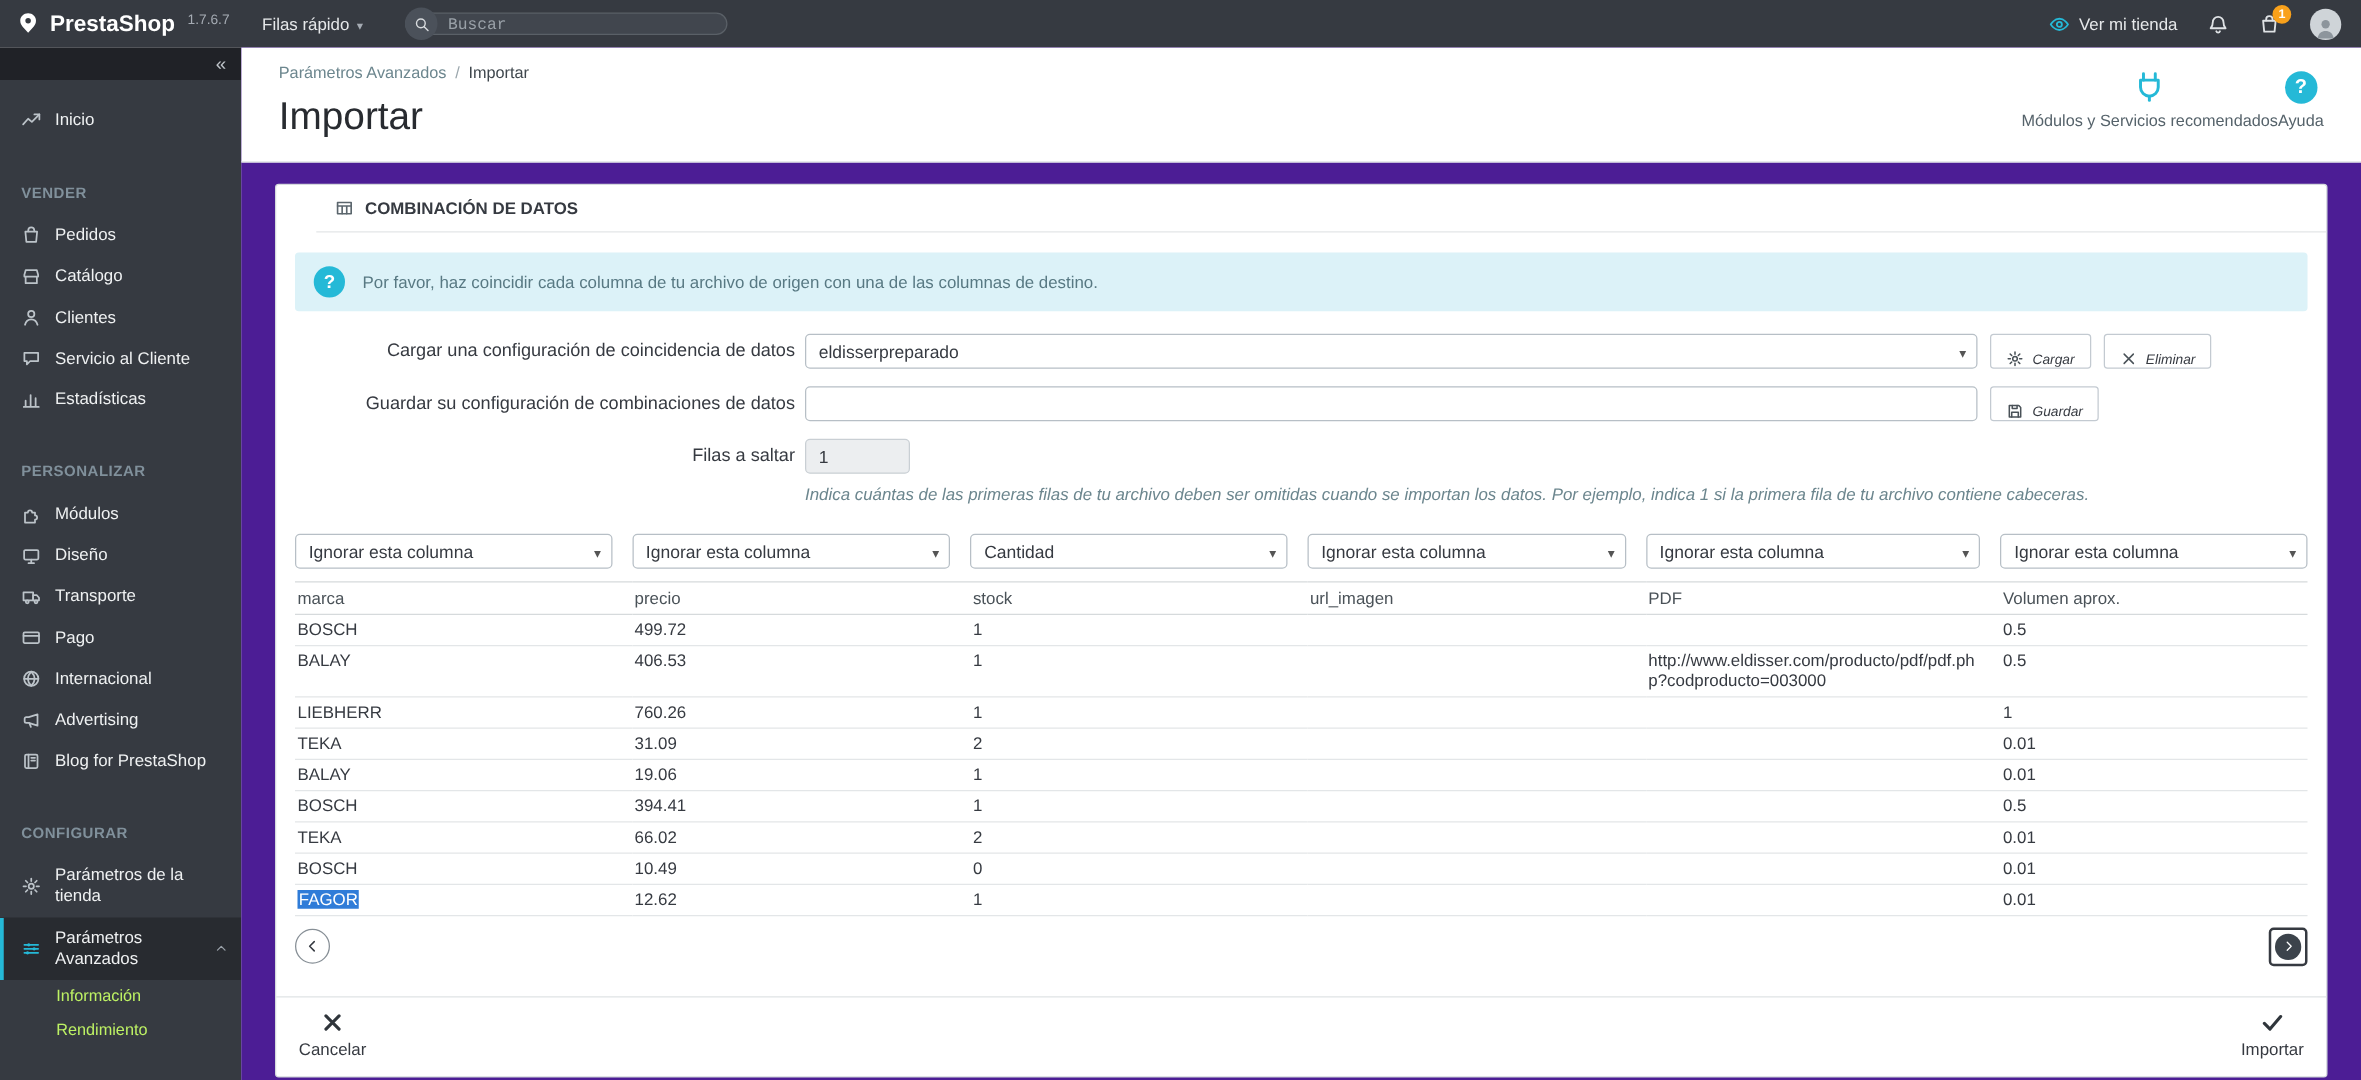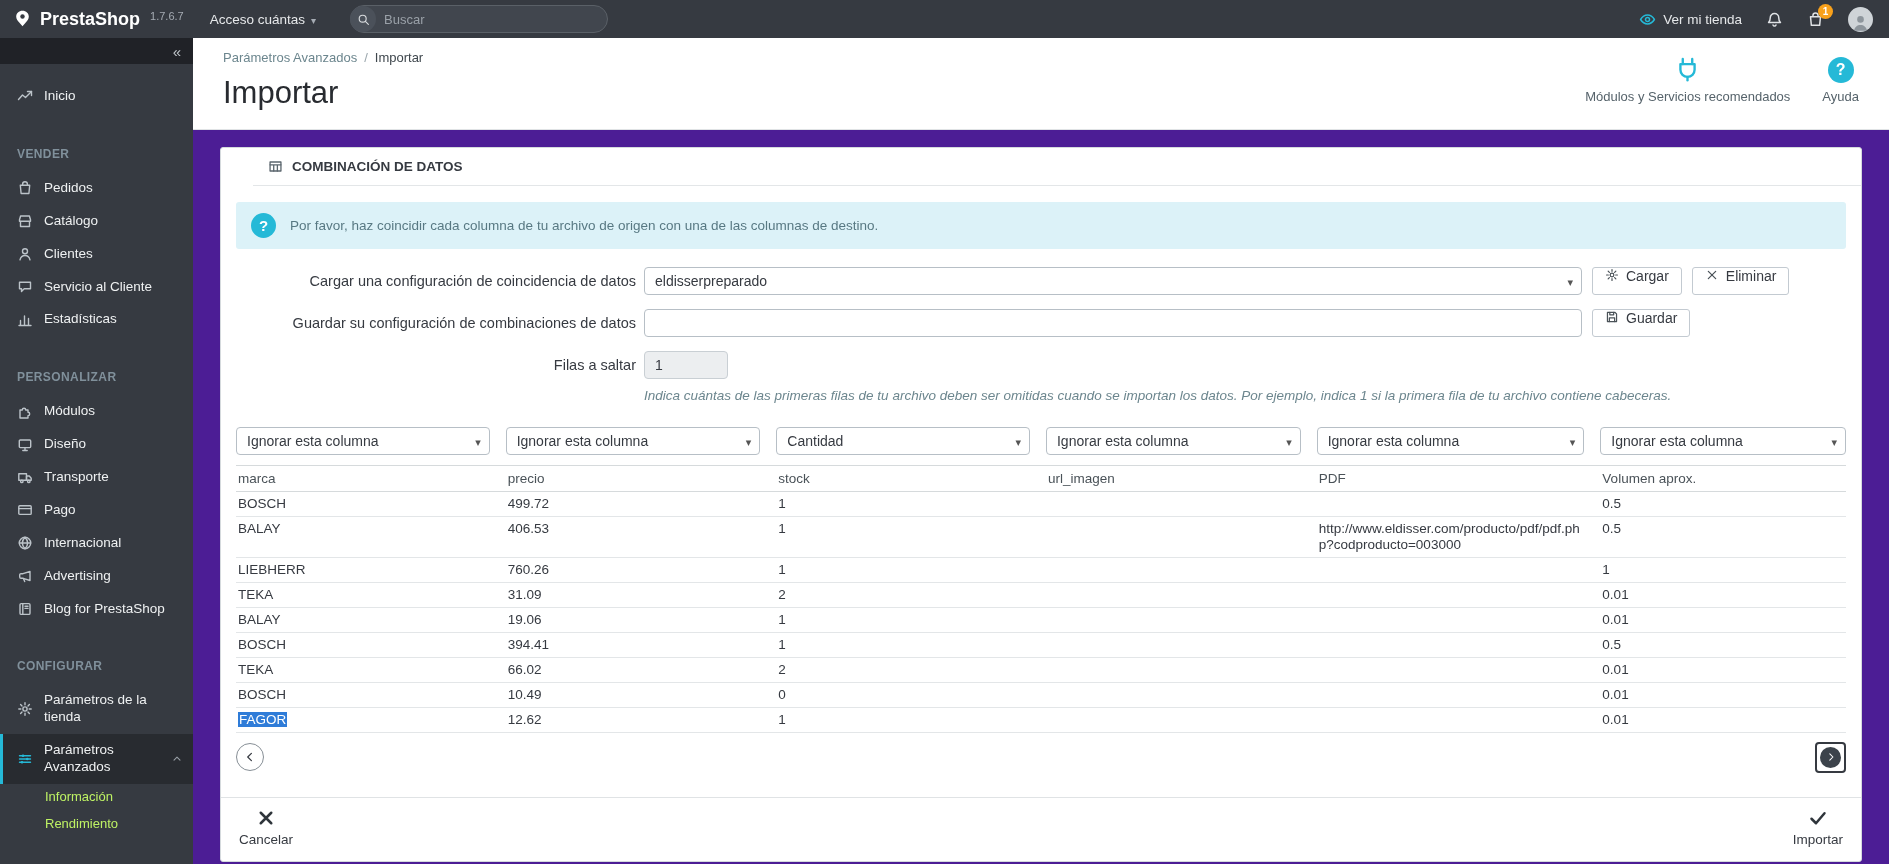--- a/index.html
+++ b/index.html
@@ -8,21 +8,21 @@
   button,input{font-family:inherit;}
 
   
   .topbar{height:38px;background:#363a41;display:flex;align-items:center;padding:0 16px 0 12px;}
   .brand{display:flex;align-items:center;gap:7px;color:#fff;cursor:pointer;}
   .brand-ic svg{width:21px;height:21px;display:block;}
   .brand-name{font-size:18px;font-weight:bold;}
   .brand-ver{font-size:11px;color:#a5abb3;margin-left:3px;margin-top:-6px;}
   .quick-access{display:flex;align-items:center;gap:6px;color:#e6e8ea;font-size:13.5px;margin-left:26px;cursor:pointer;background:none;border:none;}
   .qa-caret::after{content:"▾";font-size:10px;color:#a5abb3;}
-  .searchbox{display:flex;align-items:center;margin-left:34px;width:258px;height:28px;border-radius:14px;background:#41464e;border:1px solid #5a6067;padding-right:10px;}
+  .searchbox{display:flex;align-items:center;margin-left:34px;width:258px;height:18px;border-radius:14px;background:#41464e;border:1px solid #5a6067;padding-right:10px;font-family:Liberation Mono, monospace;}
   .search-circle{width:26px;height:26px;border-radius:50%;background:#4b515a;color:#d7dadd;display:flex;align-items:center;justify-content:center;flex:none;margin-left:-1px;cursor:pointer;}
   .search-circle svg{width:13px;height:13px;}
   .search-input{flex:1;background:transparent;border:none;outline:none;color:#e6e8ea;font-size:13px;padding:0 8px;}
   .search-input::placeholder{color:#9aa1a8;}
   .topbar-right{margin-left:auto;display:flex;align-items:center;gap:24px;color:#e6e8ea;}
   .shoplink{display:flex;align-items:center;gap:7px;font-size:13.5px;cursor:pointer;}
   .tb-ic svg{width:17px;height:17px;display:block;}
   .teal{color:#25b9d7;}
   .iconbtn{background:none;border:none;color:#dfe2e5;cursor:pointer;}
   .cartwrap{position:relative;display:inline-block;}
@@ -50,21 +50,21 @@
   .nav-subitem{padding:5px 10px 5px 45px;color:#bef264;font-size:13px;cursor:pointer;line-height:1.3;}
 
   
   .main{flex:1;display:flex;flex-direction:column;overflow:hidden;background:#4c1d95;}
   .page-head{background:#fff;border-bottom:1px solid #e0e3e5;padding:12px 30px 16px;display:flex;justify-content:space-between;align-items:flex-start;flex:none;}
   .breadcrumb{font-size:13px;color:#6c868e;margin-bottom:8px;}
   .bc-parent{cursor:pointer;}
   .bc-sep{margin:0 7px;color:#9aa6ac;}
   .bc-cur{color:#3f474d;}
   .page-title{font-size:31px;font-weight:400;color:#282b30;line-height:40px;}
-  .head-links{display:flex;gap:32px;align-items:center;padding-top:6px;}
+  .head-links{display:flex;align-items:center;padding-top:6px;}
   .head-link{display:flex;flex-direction:column;align-items:center;gap:6px;font-size:13px;color:#56636b;cursor:pointer;text-decoration:none;white-space:nowrap;}
   .hl-ic{color:#25b9d7;width:27px;height:27px;}
   .hl-ic svg{width:27px;height:27px;display:block;}
   .hl-q{width:26px;height:26px;border-radius:50%;background:#25b9d7;color:#fff;font-weight:bold;font-size:16px;display:flex;align-items:center;justify-content:center;}
   .hl-q::after{content:"?";}
 
   .page-body{padding:17px 27px 6px;flex:1;}
   .panel{background:#fff;border:1px solid #d5dadd;border-radius:3px;}
   .panel-header{display:flex;align-items:center;gap:9px;padding:11px 15px;border-bottom:1px solid #e3e6e8;font-size:13.5px;font-weight:bold;color:#363a41;margin-left:32px;}
   .ph-ic{width:15px;height:15px;color:#5b666d;}
@@ -75,21 +75,21 @@
   .qcircle{width:25px;height:25px;border-radius:50%;background:#25b9d7;color:#fff;display:flex;align-items:center;justify-content:center;font-weight:bold;font-size:15px;flex:none;}
   .qcircle::after{content:"?";}
 
   .form-row{display:flex;align-items:center;margin-bottom:14px;}
   .form-label{width:400px;text-align:right;margin-right:8px;font-size:14.5px;color:#363a41;flex:none;}
   .pseudo-select{position:relative;border:1px solid #b7bfc6;border-radius:4px;background:#fff;height:28px;display:flex;align-items:center;padding:0 26px 0 10px;font-size:14px;color:#363a41;cursor:pointer;overflow:hidden;white-space:nowrap;}
   .sel-caret{position:absolute;right:8px;top:50%;transform:translateY(-50%);color:#555;}
   .sel-caret::after{content:"▾";font-size:11px;}
   .wide{width:938px;flex:none;}
   .text-input{height:28px;border:1px solid #b7bfc6;border-radius:4px;padding:0 10px;font-size:14px;color:#363a41;outline:none;}
-  .btn{display:inline-flex;align-items:flex-start;gap:7px;height:28px;padding:0 12px;background:#fff;border:1px solid #c3cad1;border-radius:3px;font-size:14px;color:#363a41;margin-left:10px;cursor:pointer;}
+  .btn{display:inline-flex;align-items:flex-end;gap:7px;height:28px;padding:0 12px;background:#fff;border:1px solid #c3cad1;border-radius:3px;font-size:11px;color:#363a41;margin-left:10px;cursor:pointer;font-style:italic;}
   .btn-ic{width:14px;height:14px;color:#4a5258;}
   .btn-ic svg{width:14px;height:14px;display:block;}
   .skip-input{width:84px;height:28px;border:1px solid #c9cfd4;background:#eceef0;border-radius:4px;padding:0 10px;font-size:14px;color:#363a41;outline:none;}
   .skiprow{margin-bottom:8px;}
   .help-text{margin-left:408px;font-style:italic;color:#6c868e;font-size:13.5px;margin-bottom:22px;line-height:1.3;}
 
   table.datatable{width:100%;border-collapse:collapse;table-layout:fixed;}
   .selects-row td{padding:0 16px 10px 0;border:none;}
   .selects-row td:last-child{padding-right:0;}
   .header-row th{text-align:left;font-weight:400;color:#4a5258;border-top:1px solid #d6dadc;border-bottom:1px solid #d6dadc;padding:5px 8px 5px 2px;font-size:13.5px;margin-top:12px;}
@@ -116,21 +116,21 @@
     <span class="brand-ic">
         <svg viewBox="0 0 20 20">
           <path d="M10 1.6c3.4 0 6 2.5 6 5.6 0 2.4-1.3 4-2.7 5.5L10 16.4l-3.3-3.7C5.3 11.2 4 9.6 4 7.2c0-3.1 2.6-5.6 6-5.6z" fill="#ffffff"></path>
           <circle cx="10" cy="7.2" r="2.1" fill="#363a41"></circle>
         </svg>
       </span>
     <span class="brand-name">PrestaShop</span>
     <span class="brand-ver">1.7.6.7</span>
   </div>
   <button class="quick-access">
-    <span>Acceso cuántas</span>
+    <span>Filas rápido</span>
     <span class="qa-caret"></span>
   </button>
   <div class="searchbox">
     <span class="search-circle">
         <svg viewBox="0 0 16 16" fill="none" stroke="currentColor" stroke-width="1.4" stroke-linecap="round" stroke-linejoin="round">
           <circle cx="7" cy="7" r="4.3"></circle>
           <path d="M10.3 10.3 14 14"></path>
         </svg>
       </span>
     <input class="search-input" placeholder="Buscar" style="">

